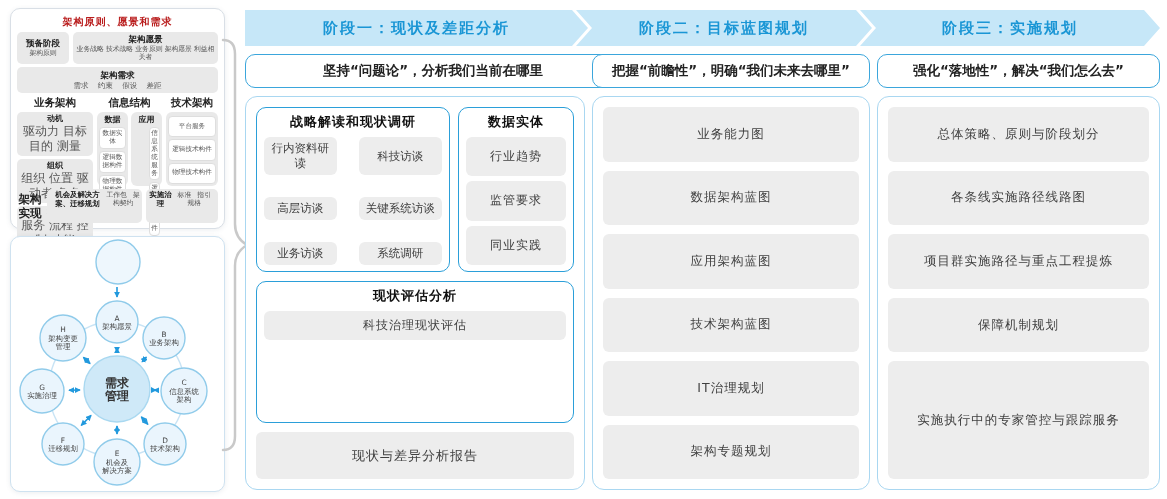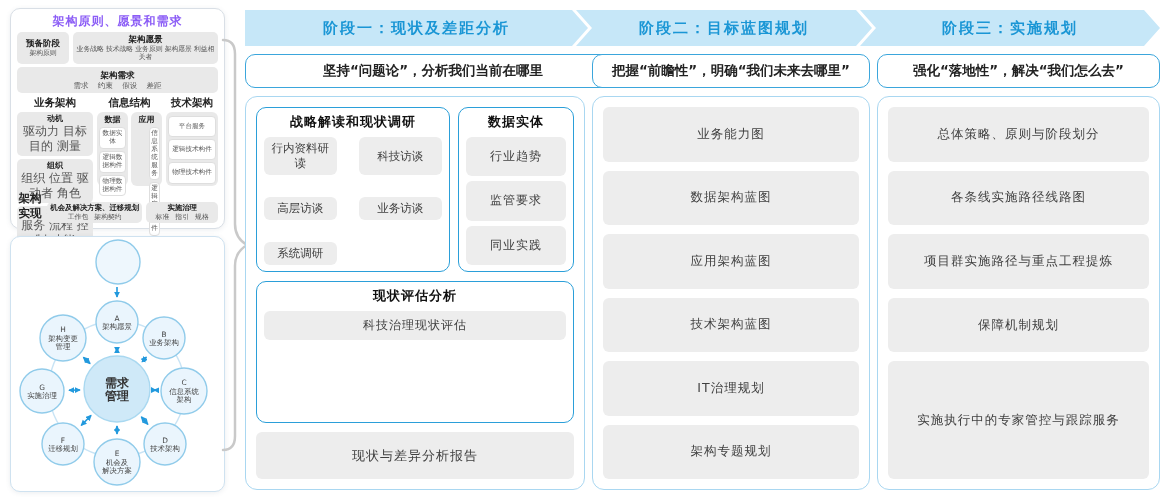--- a/index.html
+++ b/index.html
@@ -3,21 +3,21 @@
 <meta charset="utf-8">
 <style>
   html,body{margin:0;padding:0;background:#fff;}
   *{box-sizing:border-box;}
   body{font-family:"DejaVu Sans","Liberation Sans",sans-serif;color:#333;}
   .stage{position:relative;width:1167px;height:499px;background:#fff;overflow:hidden;}
 
   
   .panel{position:absolute;background:#fff;border:1px solid #d9dfe6;border-radius:10px;box-shadow:0 1px 5px rgba(70,90,110,.10);}
   .panel-top{left:10px;top:8px;width:215px;height:221px;padding:5px 6px;display:flex;flex-direction:column;gap:3px;}
-  .p-title{font-size:12px;font-weight:bold;text-align:center;color:#8b5cf6;letter-spacing:1px;flex:0 0 15px;line-height:15px;}
+  .p-title{font-size:10px;font-weight:bold;text-align:center;color:#b91c1c;letter-spacing:1px;flex:0 0 15px;line-height:15px;}
   .row1{display:flex;gap:4px;flex:0 0 32px;}
   .gbox{background:#e9e9e9;border-radius:5px;padding:2px 2px;text-align:center;line-height:1.25;}
   .gbox b{display:block;font-size:8.5px;color:#222;}
   .gbox .sub{display:block;font-size:6.8px;color:#555;}
   .gbox.prep{flex:0 0 52px;display:flex;flex-direction:column;justify-content:center;}
   .gbox.vision{flex:1;display:flex;flex-direction:column;justify-content:center;}
   .gbox.req{flex:0 0 26px;display:flex;flex-direction:column;justify-content:center;}
   .gbox.req .sub{word-spacing:7px;font-size:7.5px;}
   .cols{display:flex;gap:4px;flex:1;min-height:0;}
   .c-title{font-size:10.5px;font-weight:bold;text-align:center;color:#222;line-height:13px;}
@@ -27,21 +27,21 @@
   .col.tech{flex:0 0 52px;}
   .col.biz .gbox{flex:1;display:flex;flex-direction:column;justify-content:center;}
   .col.biz .gbox b{font-size:8px;}
   .col.biz .gbox .sub{font-size:12px;}
   .subcols{display:flex;gap:3px;flex:1;min-height:0;}
   .gcontainer{background:#e9e9e9;border-radius:6px;padding:2px;flex:1;display:flex;flex-direction:column;min-width:0;}
   .gc-title{font-size:8px;font-weight:bold;text-align:center;color:#222;line-height:11px;}
   .wchip{background:#fff;border:1px solid #dedede;border-radius:4px;font-size:6.6px;color:#555;text-align:center;padding:2px 0;margin-top:2px;line-height:1.2;flex:1;display:flex;align-items:center;justify-content:center;}
   .row4{display:flex;gap:4px;flex:0 0 34px;align-items:stretch;}
   .impl-label{flex:0 0 26px;font-size:11.5px;font-weight:bold;color:#222;display:flex;align-items:center;text-align:center;line-height:1.25;}
-  .row4 .gbox{display:flex;flex-direction:column;justify-content:flex-start;margin-top:13px;}
+  .row4 .gbox{display:flex;flex-direction:row;justify-content:flex-end;}
   .row4 .gbox.opp{flex:1.35;}
   .row4 .gbox.gov{flex:1;}
   .row4 .gbox b{font-size:7.4px;line-height:1.2;}
   .row4 .gbox .sub{font-size:6.8px;word-spacing:4px;}
 
   
   .panel-adm{left:10px;top:236px;width:215px;height:256px;border-color:#cfe2f0;}
   .panel-adm svg{display:block;}
 
   
@@ -254,20 +254,21 @@
     </div>
 
   <div class="content cont1">
     <div class="row-top">
       <div class="bluebox strategic">
         <div class="b-title">战略解读和现状调研</div>
         <div class="grid2">
             <div class="chip">行内资料研读</div>
             <div class="chip">科技访谈</div>
             <div class="chip">高层访谈</div>
+            <div class="chip">关键系统访谈</div>
             <div class="chip">业务访谈</div>
             <div class="chip">系统调研</div>
           </div>
       </div>
       <div class="bluebox external">
         <div class="b-title">数据实体</div>
         <div class="stacklist">
             <div class="chip">行业趋势</div>
             <div class="chip">监管要求</div>
             <div class="chip">同业实践</div>

